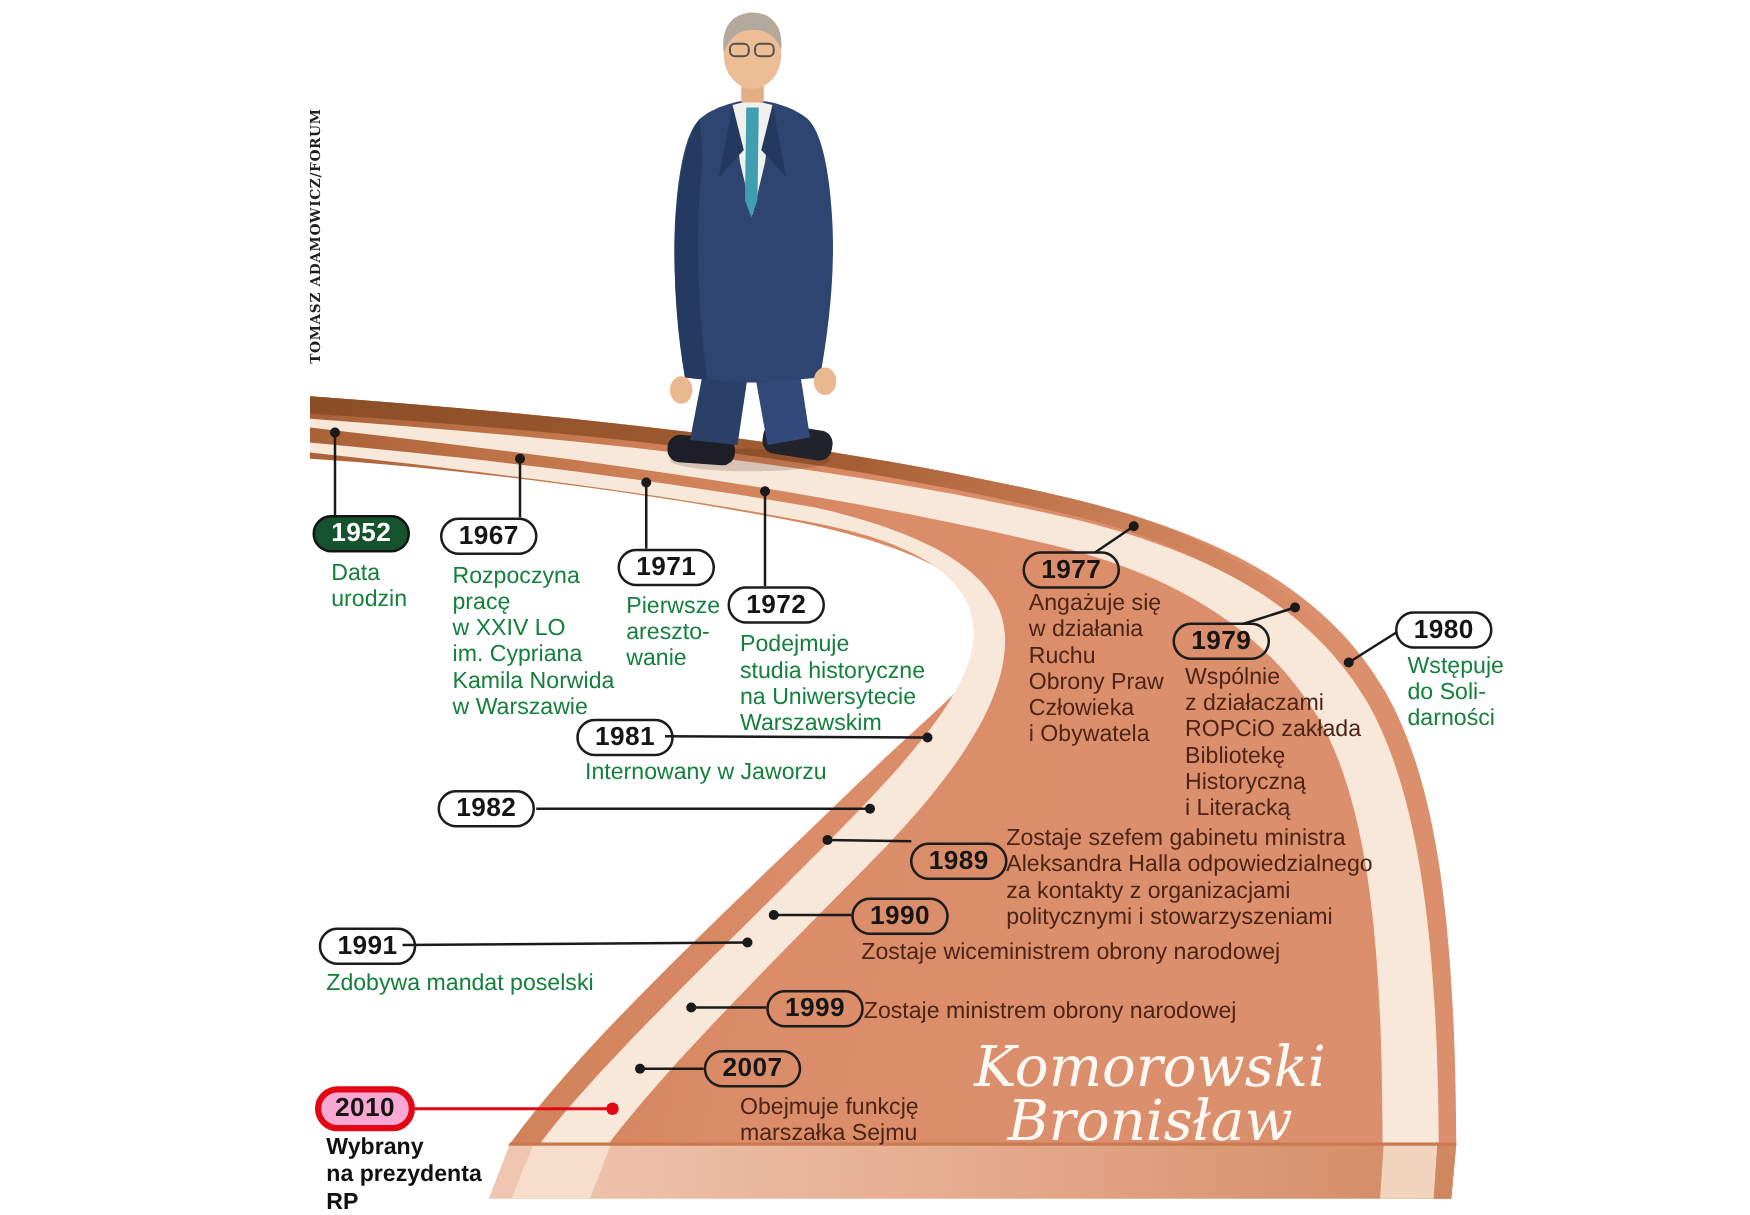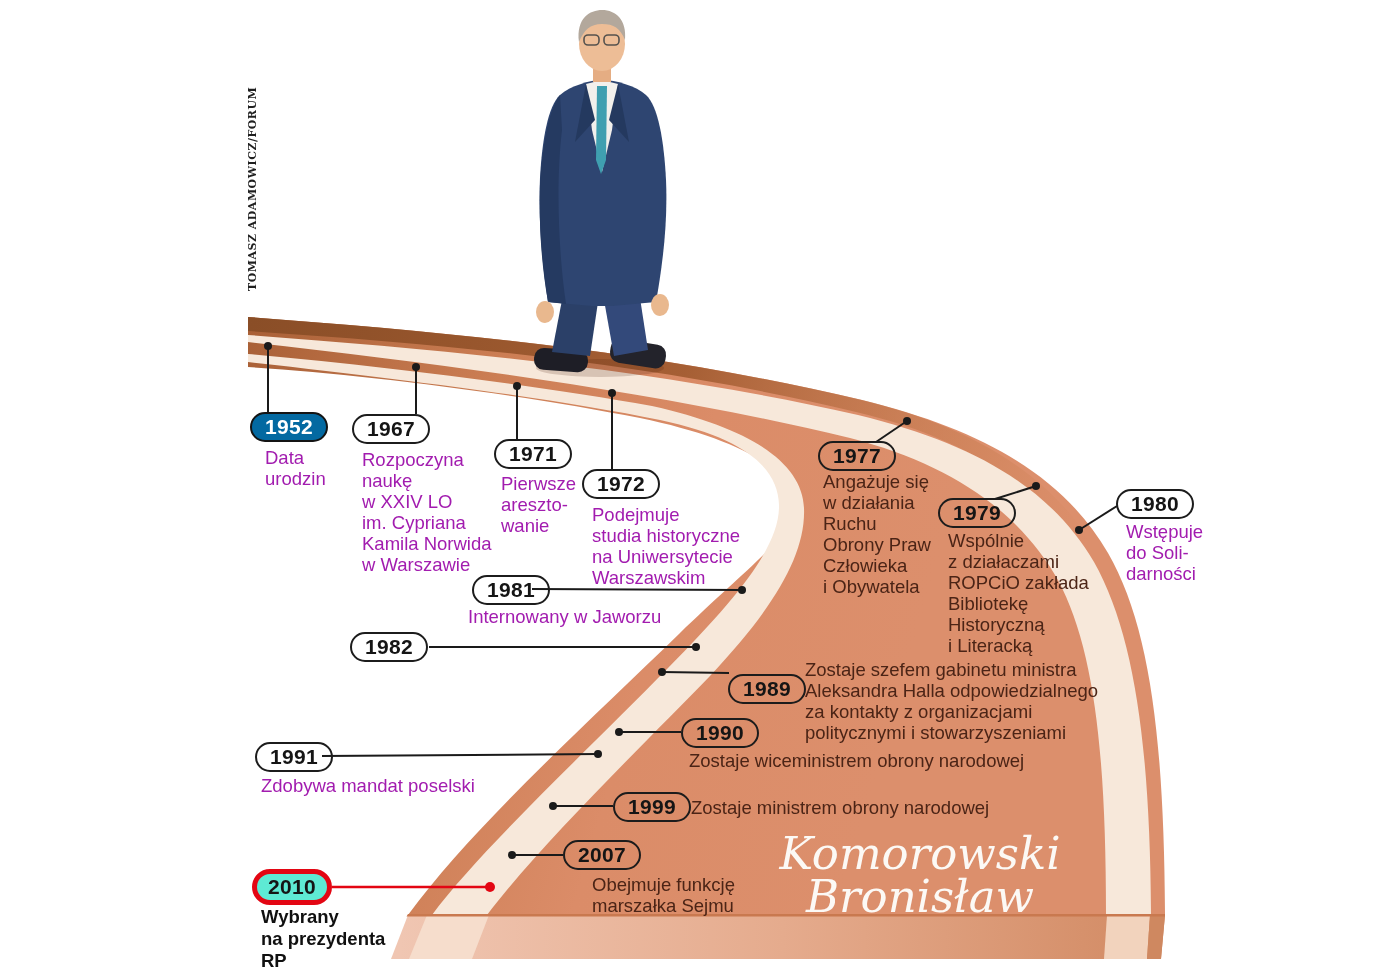--- a/index.html
+++ b/index.html
@@ -4,25 +4,25 @@
 <style>
   html,body { margin:0; padding:0; background:#ffffff; }
   .stage { position:relative; width:1400px; height:972px; background:#ffffff; overflow:hidden;
            font-family:"Liberation Sans", sans-serif; }
   svg { position:absolute; left:0; top:0; }
 
   .pill { position:absolute; box-sizing:border-box; display:inline-block;
           border:2.5px solid #1c1c1c; border-radius:17px; background:transparent;
           color:#151515; font:700 21px/26px "Liberation Sans", sans-serif;
           padding:0 13px; letter-spacing:.3px; }
-  .pill.filled { background:#0369a1; color:#ffffff; border-color:#141414;text-align:center; }
-  .pill.red    { border:5px solid #e30613; background:#5eead4; border-radius:20px; padding:0 11px; }
+  .pill.filled { background:#14532d; color:#ffffff; border-color:#141414;text-align:center; }
+  .pill.red    { border:5px solid #e30613; background:#f9a8d4; border-radius:20px; padding:0 11px; }
 
   .desc { position:absolute; font:400 18.5px/21px "Liberation Sans", sans-serif;
-          color:#a21caf; white-space:pre-line; }
+          color:#15803d; white-space:pre-line; }
   .desc.on-road { color:#4b2416; }
   .desc.bold    { font-weight:700; color:#101010; line-height:22px; }
 
   .title { position:absolute; left:770px; top:832px; width:300px; text-align:center;
            font:italic 400 45px/43px "DejaVu Serif", serif; color:#fcf9f5; }
   .credit { position:absolute; left:246px; top:291px; transform:rotate(-90deg);
             transform-origin:0 0; font:700 11px "DejaVu Serif", serif;
             letter-spacing:.5px; color:#1f1f1f; white-space:nowrap; }
 </style>
 </head>
@@ -174,21 +174,21 @@
     <div>Komorowski</div>
     <div>Bronisław</div>
   </div>
 
   <div class="pill filled" style="left:250px; top:412px;">1952</div>
   <div class="desc" style="left:265px; top:447px;">Data
 urodzin</div>
 
   <div class="pill" style="left:352px; top:414px;">1967</div>
   <div class="desc" style="left:362px; top:449px;">Rozpoczyna
-naukę
+pracę
 w XXIV LO
 im. Cypriana
 Kamila Norwida
 w Warszawie</div>
 
   <div class="pill" style="left:494px; top:439px;">1971</div>
   <div class="desc" style="left:501px; top:473px;">Pierwsze
 areszto-
 wanie</div>
 
@@ -212,21 +212,21 @@
 ROPCiO zakłada
 Bibliotekę
 Historyczną
 i Literacką</div>
 
   <div class="pill" style="left:1116px; top:489px;">1980</div>
   <div class="desc" style="left:1126px; top:521px;">Wstępuje
 do Soli-
 darności</div>
 
-  <div class="pill" style="left:472px; top:575px;text-align:center;">1981</div>
+  <div class="pill" style="left:461px; top:575px;text-align:center;">1981</div>
   <div class="desc" style="left:468px; top:606px;">Internowany w Jaworzu</div>
 
   <div class="pill" style="left:350px; top:632px;">1982</div>
 
   <div class="pill" style="left:728px; top:674px;">1989</div>
   <div class="desc on-road" style="left:805px; top:659px;">Zostaje szefem gabinetu ministra
 Aleksandra Halla odpowiedzialnego
 za kontakty z organizacjami
 politycznymi i stowarzyszeniami</div>
 

